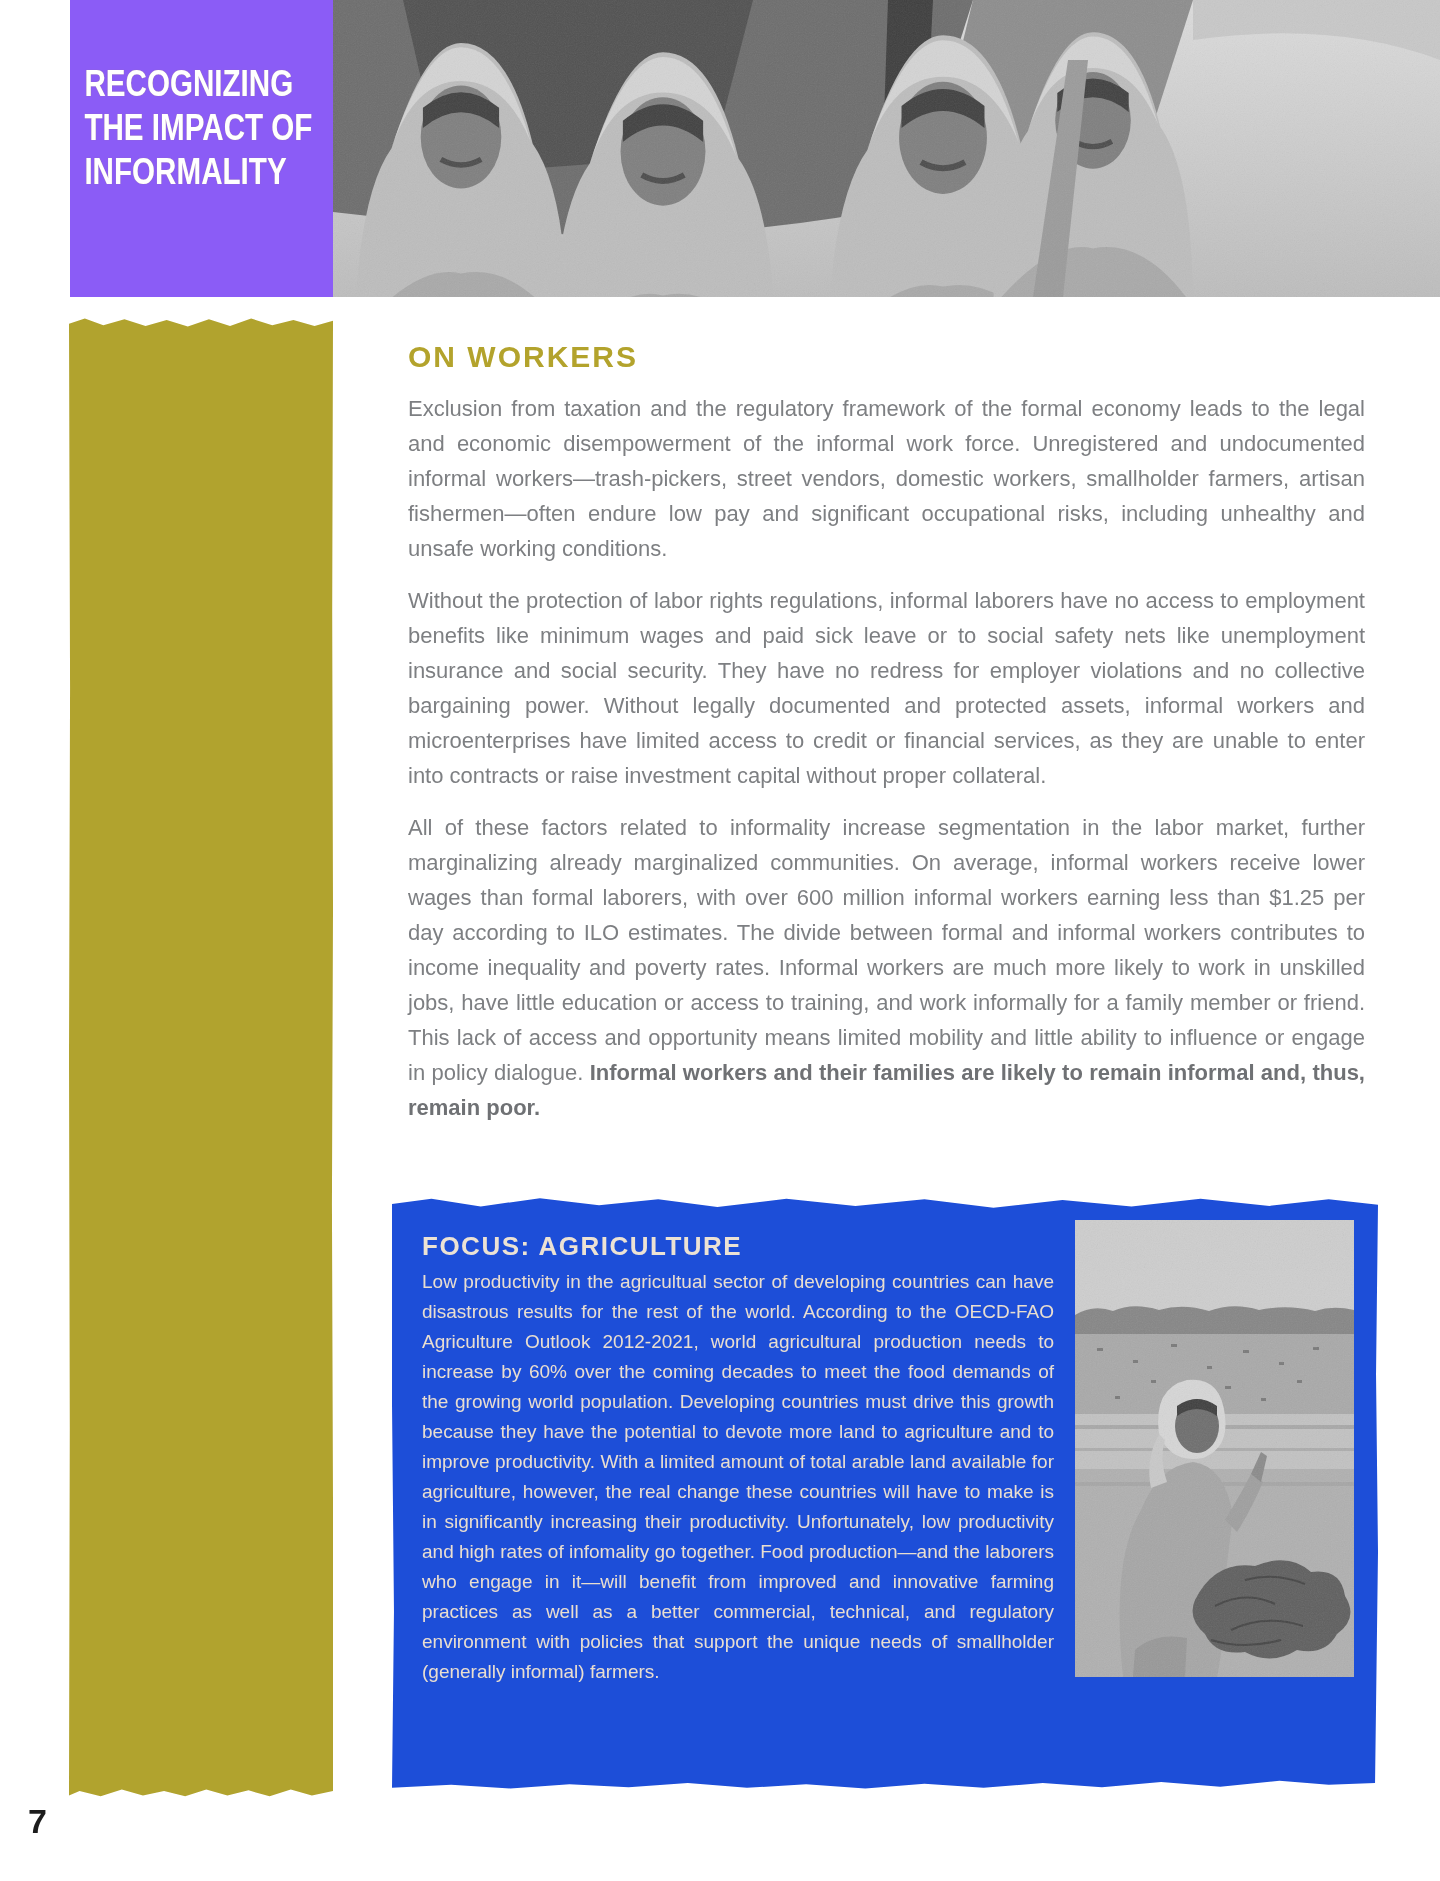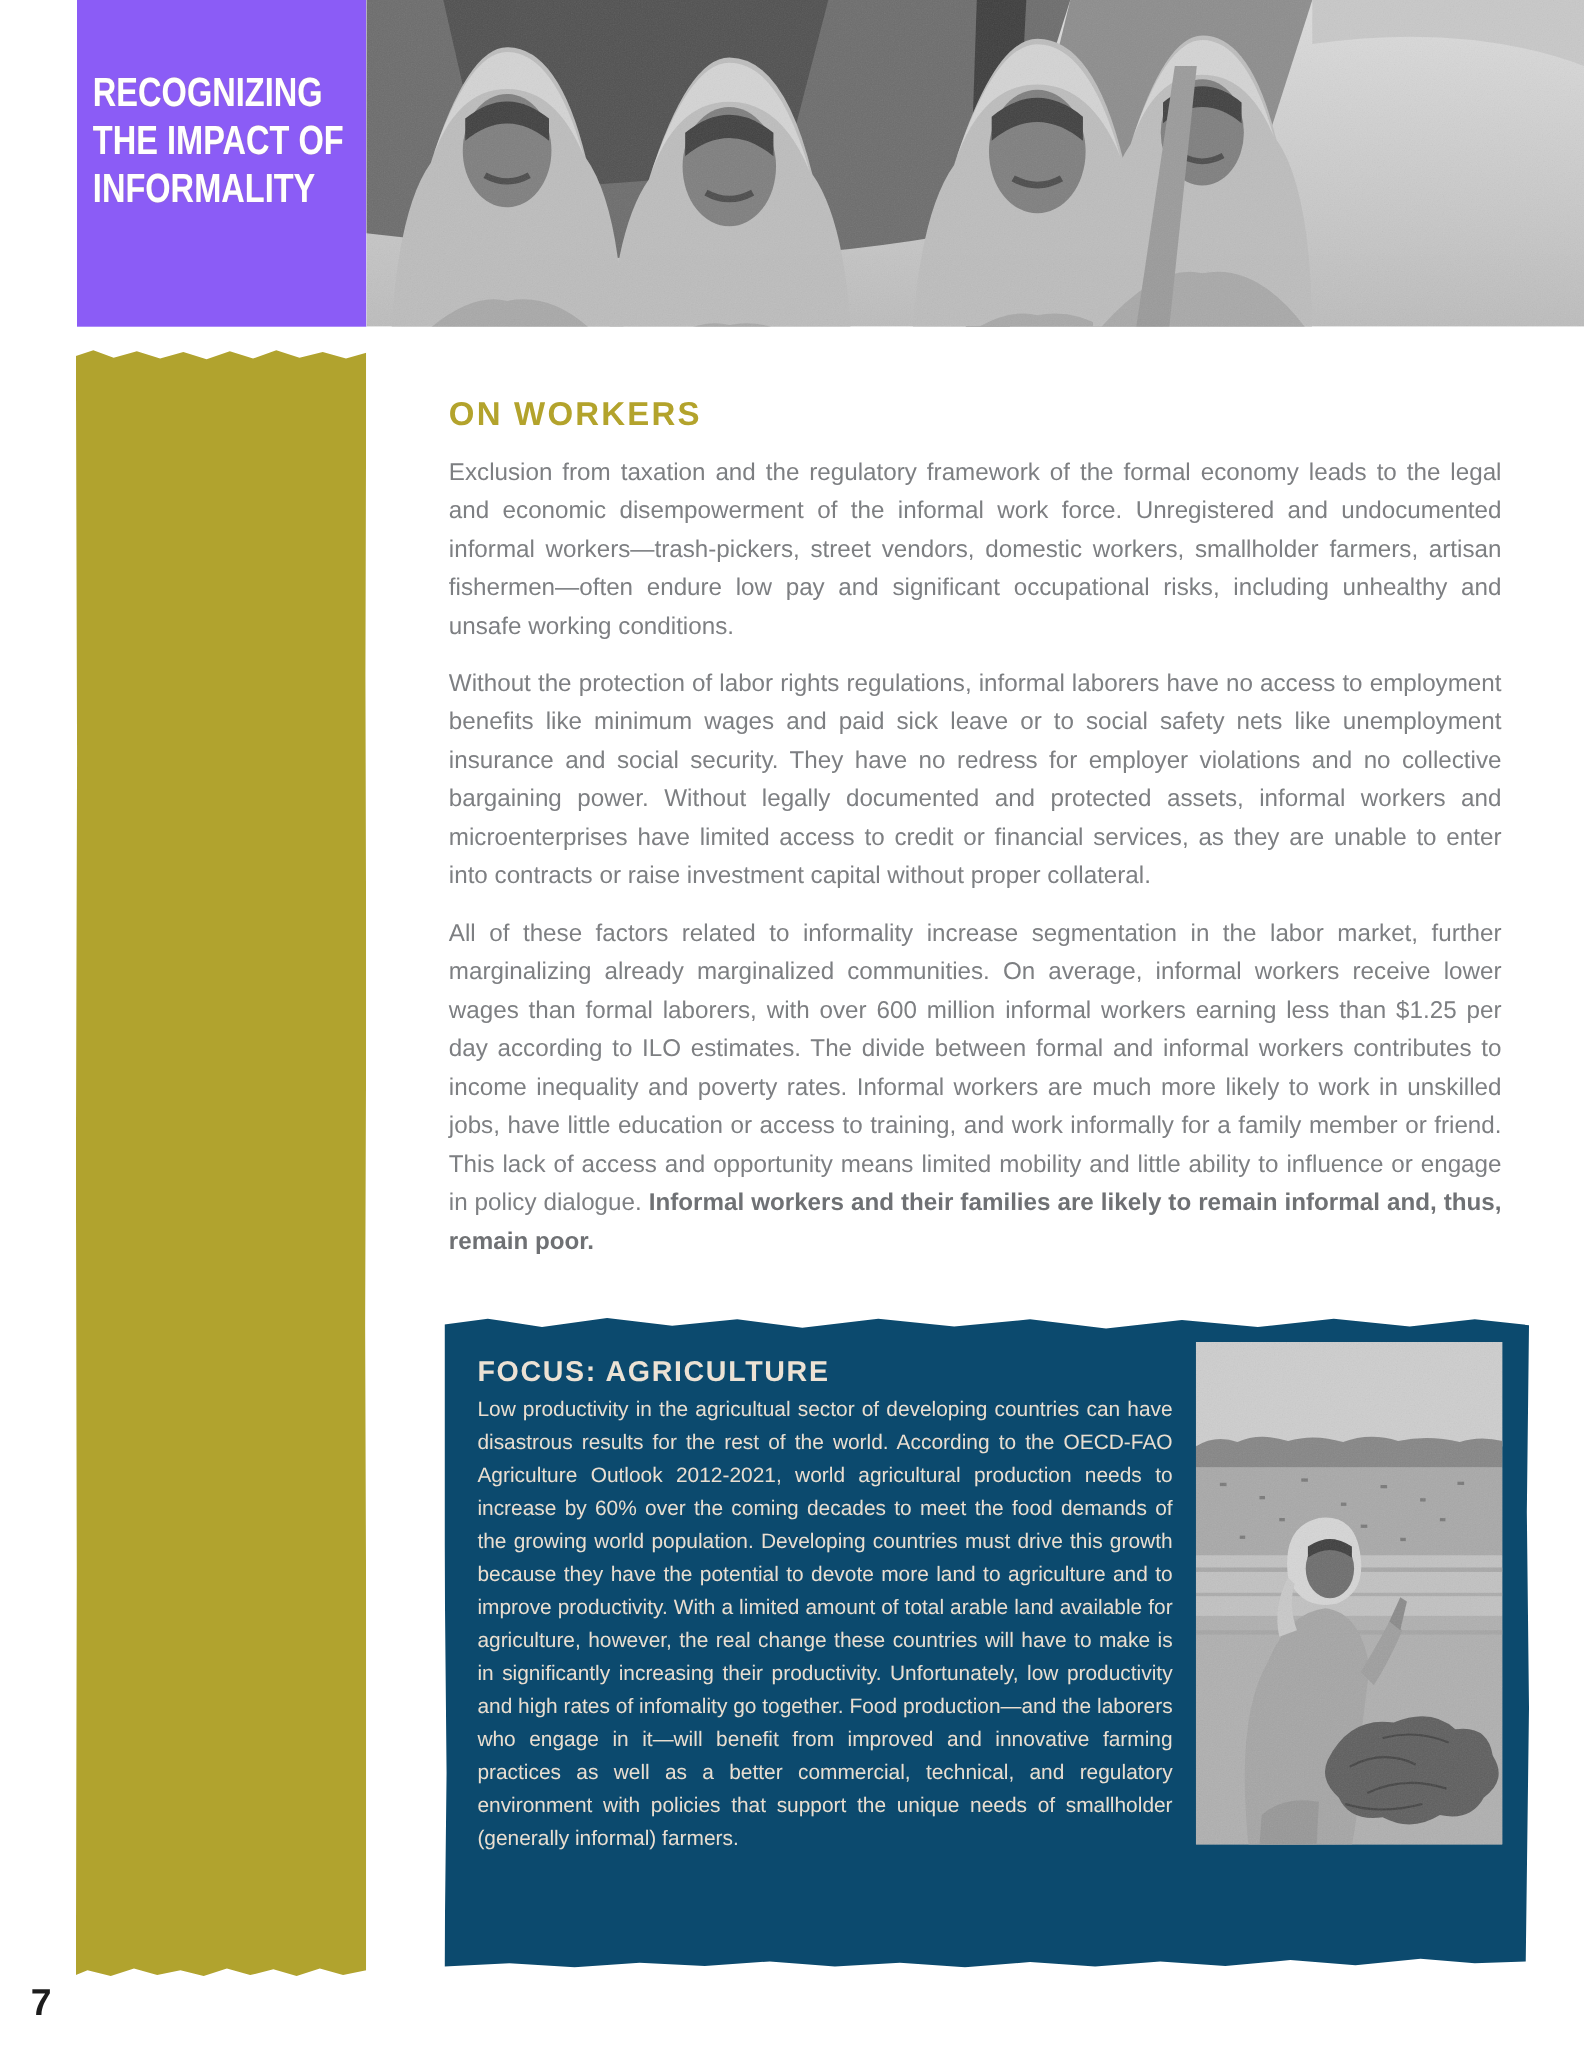--- a/index.html
+++ b/index.html
@@ -22,35 +22,35 @@
     position:absolute;left:333px;top:0;width:1107px;height:297px;overflow:hidden;
   }
   
   .side-bar{
     position:absolute;left:69px;top:317px;width:264px;height:1480px;
     background:#b1a32e;
     clip-path:polygon(0% 0.45%,6% 0.1%,13% 0.55%,21% 0.15%,29% 0.6%,37% 0.2%,45% 0.65%,53% 0.15%,61% 0.6%,69% 0.1%,77% 0.55%,85% 0.2%,93% 0.6%,100% 0.25%,99.7% 20%,100% 40%,99.6% 60%,100% 80%,100% 99.6%,92% 99.9%,84% 99.5%,76% 99.95%,68% 99.55%,60% 99.9%,52% 99.5%,44% 99.95%,36% 99.6%,28% 99.9%,20% 99.5%,12% 99.95%,4% 99.6%,0% 99.9%,0.3% 75%,0% 50%,0.4% 25%);
   }
   
   .article{
-    position:absolute;left:408px;top:360px;width:957px;
+    position:absolute;left:408px;top:340px;width:957px;
   }
   .article h2{
     margin:0 0 10px 0;color:#b3a32c;font-size:30px;line-height:34px;
     font-weight:bold;letter-spacing:2px;
   }
   .article p{
     margin:17px 0 0 0;color:#7d7f82;font-size:22px;line-height:35px;
     text-align:justify;
   }
   .article p strong{color:#6f7174;font-weight:bold;}
   
   .focus-box{
-    position:absolute;left:404px;top:1197px;width:986px;height:592px;
-    background:#0c4a6e;color:#ebe0d1;
+    position:absolute;left:392px;top:1197px;width:986px;height:592px;
+    background:#1d4ed8;color:#ebe0d1;
     clip-path:polygon(0% 1.2%,4% 0.3%,9% 1.6%,15% 0.2%,21% 1.4%,27% 0.4%,33% 1.7%,40% 0.3%,47% 1.5%,54% 0.4%,61% 1.8%,68% 0.5%,75% 1.6%,82% 0.3%,89% 1.5%,95% 0.4%,100% 1.3%,99.8% 30%,100% 60%,99.7% 99%,95% 99.3%,90% 98.6%,84% 99.6%,78% 98.8%,72% 99.7%,66% 99%,60% 99.8%,54% 99.1%,48% 99.9%,42% 99.2%,36% 99.8%,30% 99%,24% 99.7%,18% 99.2%,12% 99.9%,6% 99.3%,0% 99.8%,0.2% 70%,0% 35%);
   }
   .focus-heading{
     margin:34px 0 6px 30px;font-size:26px;line-height:30px;font-weight:bold;
     letter-spacing:1.5px;color:#ece2d4;
   }
   .focus-body{
     margin:6px 0 0 30px;width:632px;font-size:19px;line-height:30px;
     text-align:justify;color:#e9ded0;
   }

